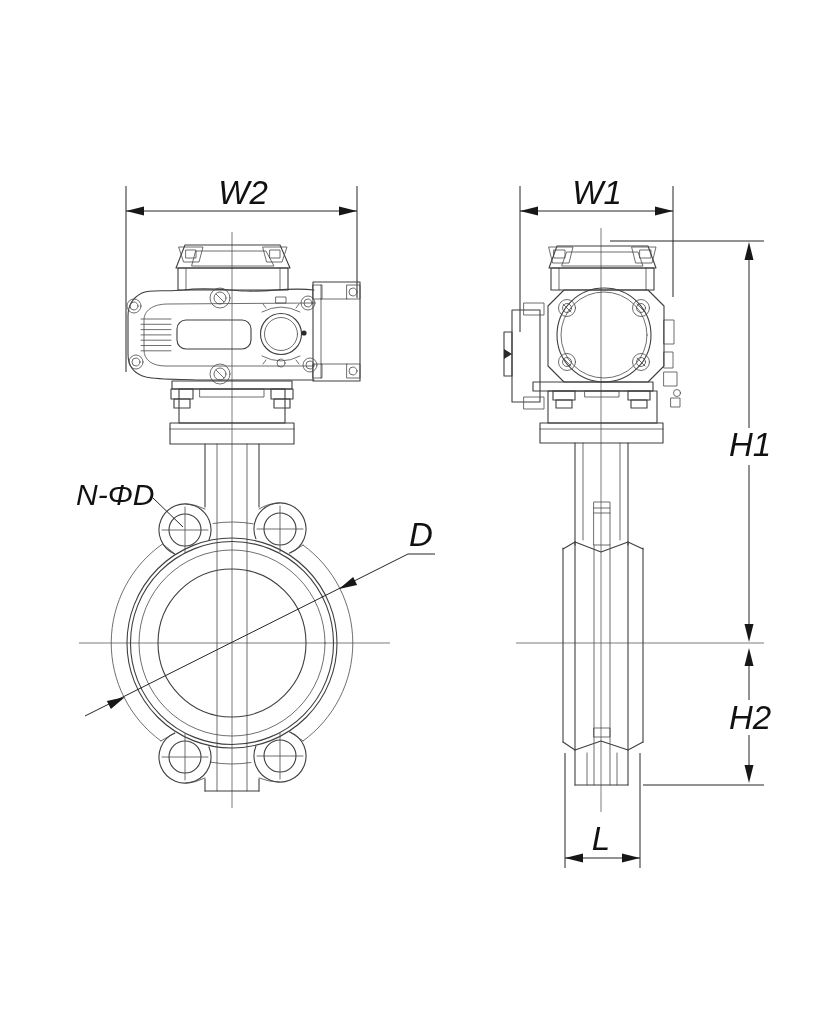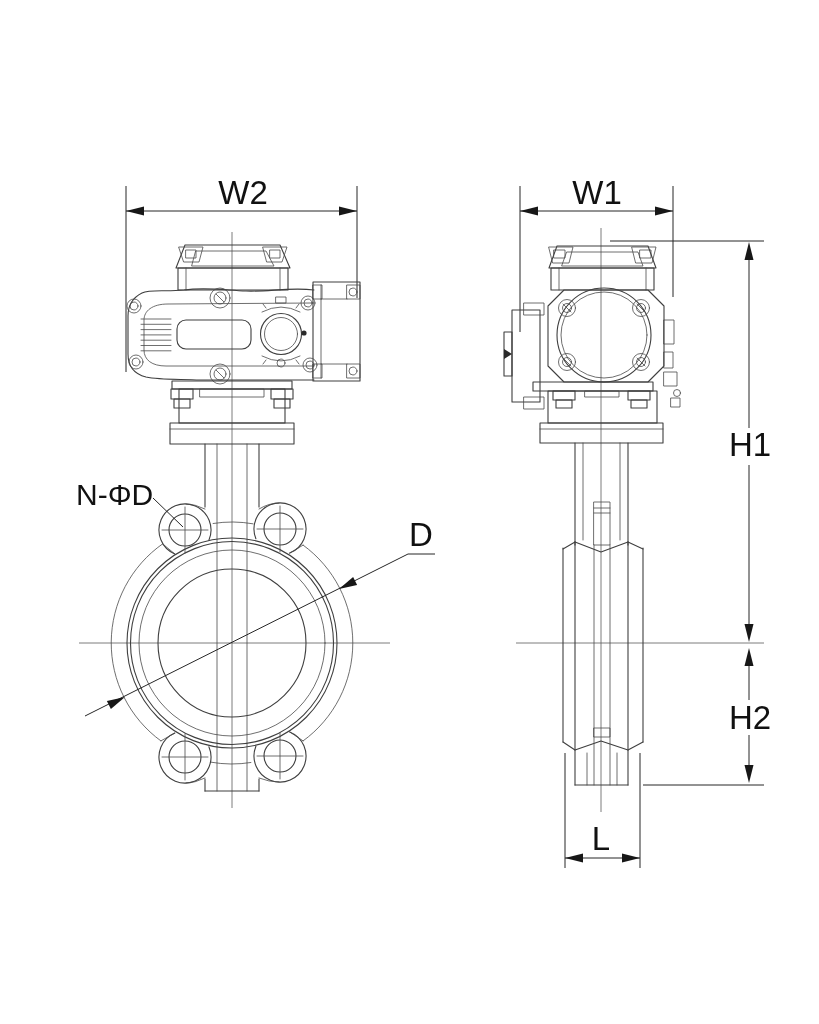--- a/index.html
+++ b/index.html
@@ -1,17 +1,17 @@
 <!DOCTYPE html>
 <html><head>
 <meta charset="utf-8">
 <style>
   html,body{margin:0;padding:0;background:#ffffff;}
   .page{position:relative;width:819px;height:1024px;background:#ffffff;overflow:hidden;
-        font-family:"Liberation Sans",sans-serif;}
+        font-family:"Liberation Sans",sans-serif;font-style:italic;}
   svg{display:block}
   .o  {fill:none;stroke:#3f3f3f;stroke-width:1.1;stroke-linejoin:round;stroke-linecap:round;}
   .t  {fill:none;stroke:#4a4a4a;stroke-width:0.8;stroke-linejoin:round;stroke-linecap:round;}
   .cl {fill:none;stroke:#5a5a5a;stroke-width:0.8;}
   .dm {fill:none;stroke:#262626;stroke-width:1;}
   .ah {fill:#171717;stroke:none;}
   .fl {fill:#2a2a2a;stroke:none;}
   text.lbl{font-family:"Liberation Sans",sans-serif;font-size:33px;fill:#111;}
   text.lbl-sm{font-family:"Liberation Sans",sans-serif;font-size:30px;fill:#111;}
 </style>

